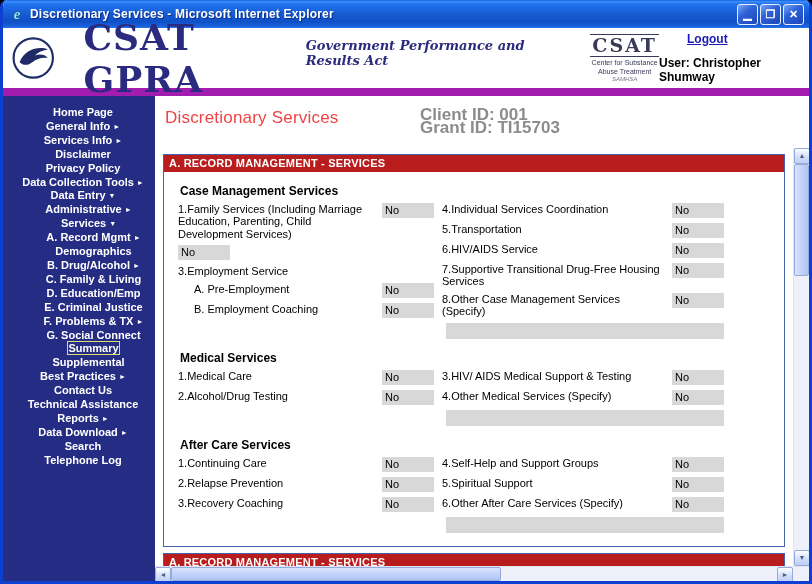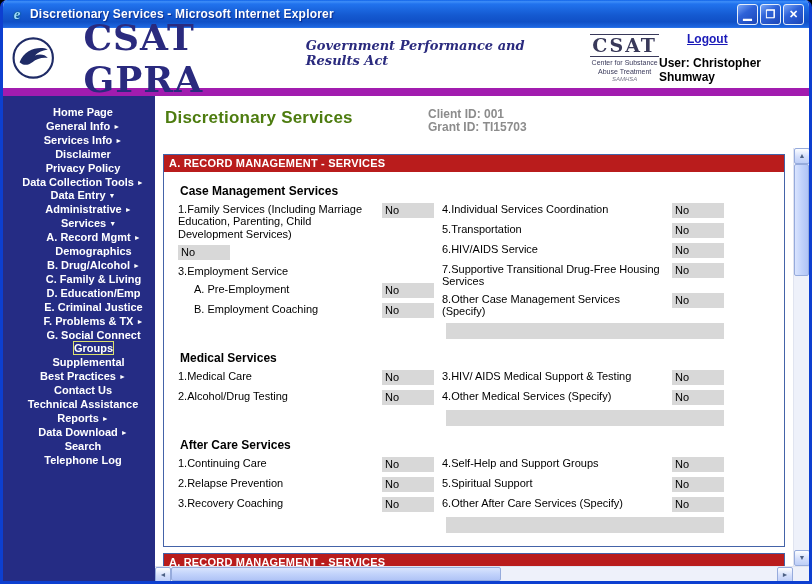--- a/index.html
+++ b/index.html
@@ -42,22 +42,22 @@
   .body-row { flex:1; display:flex; overflow:hidden; }
   .sidebar { width:152px; min-width:152px; background:#252C84; color:#fff; padding-top:10px; overflow:hidden; }
   .nav-item { font-size:11px; font-weight:bold; line-height:13.9px; padding-left:8px; white-space:nowrap; cursor:pointer;text-align:center; }
   .nav-item.indent1 { padding-left:19px; }
   .nav-item.indent2 { padding-left:29px; }
   .arrow { font-size:7px; margin-left:3px; vertical-align:1px; }
   .sel { outline:1px solid #DCE06E; }
 
   .main { flex:1; display:flex; flex-direction:column; background:#fff; overflow:hidden; }
   .page-header { height:52px; min-height:52px; display:flex; align-items:flex-start; padding:12px 10px 0 10px; }
-  .page-title { font-size:17px; font-weight:bold; color:#4d7c0f; width:255px; letter-spacing:.2px; }
-  .ids { font-size:12px; font-weight:bold; color:#8C8C8C; line-height:13px;margin-left:8px; }
+  .page-title { font-size:17px; font-weight:normal; color:#ef4444; width:255px; letter-spacing:.2px; }
+  .ids { font-size:17px; font-weight:bold; color:#8C8C8C; line-height:13px; }
   .toolbar { margin-left:auto; display:flex; gap:4px; }
   .xp-btn { font-family:"Liberation Sans", sans-serif; font-size:11px; padding:3px 9px;
     background:linear-gradient(#FFFFFF,#ECE9D8); border:1px solid #003C74; border-radius:3px;
     box-shadow:inset -1px -1px 1px #D8D0B8; cursor:pointer; }
 
   
   .frame { flex:1; display:flex; overflow:hidden; }
   .frame-content { flex:1; overflow:hidden; padding:6px 8px 0 8px; }
 
   .fieldset { border:1px solid #4463A8; margin-bottom:6px; background:#fff; }
@@ -139,21 +139,21 @@
         <div class="nav-item indent1"><span>Administrative</span><span class="arrow">►</span></div>
         <div class="nav-item indent1"><span>Services</span><span class="arrow">▼</span></div>
         <div class="nav-item indent2"><span>A. Record Mgmt</span><span class="arrow">►</span></div>
         <div class="nav-item indent2"><span>Demographics</span></div>
         <div class="nav-item indent2"><span>B. Drug/Alcohol</span><span class="arrow">►</span></div>
         <div class="nav-item indent2"><span>C. Family &amp; Living</span></div>
         <div class="nav-item indent2"><span>D. Education/Emp</span></div>
         <div class="nav-item indent2"><span>E. Criminal Justice</span></div>
         <div class="nav-item indent2"><span>F. Problems &amp; TX</span><span class="arrow">►</span></div>
         <div class="nav-item indent2"><span>G. Social Connect</span></div>
-        <div class="nav-item indent2"><span class="sel">Groups</span></div>
+        <div class="nav-item indent2"><span class="sel">Summary</span></div>
         <div class="nav-item indent1"><span>Supplemental</span></div>
         <div class="nav-item indent0"><span>Best Practices</span><span class="arrow">►</span></div>
         <div class="nav-item indent0"><span>Contact Us</span></div>
         <div class="nav-item indent0"><span>Technical Assistance</span></div>
         <div class="nav-item indent0"><span>Reports</span><span class="arrow">►</span></div>
         <div class="nav-item indent0"><span>Data Download</span><span class="arrow">►</span></div>
         <div class="nav-item indent0"><span>Search</span></div>
         <div class="nav-item indent0"><span>Telephone Log</span></div>
       </div>
 

